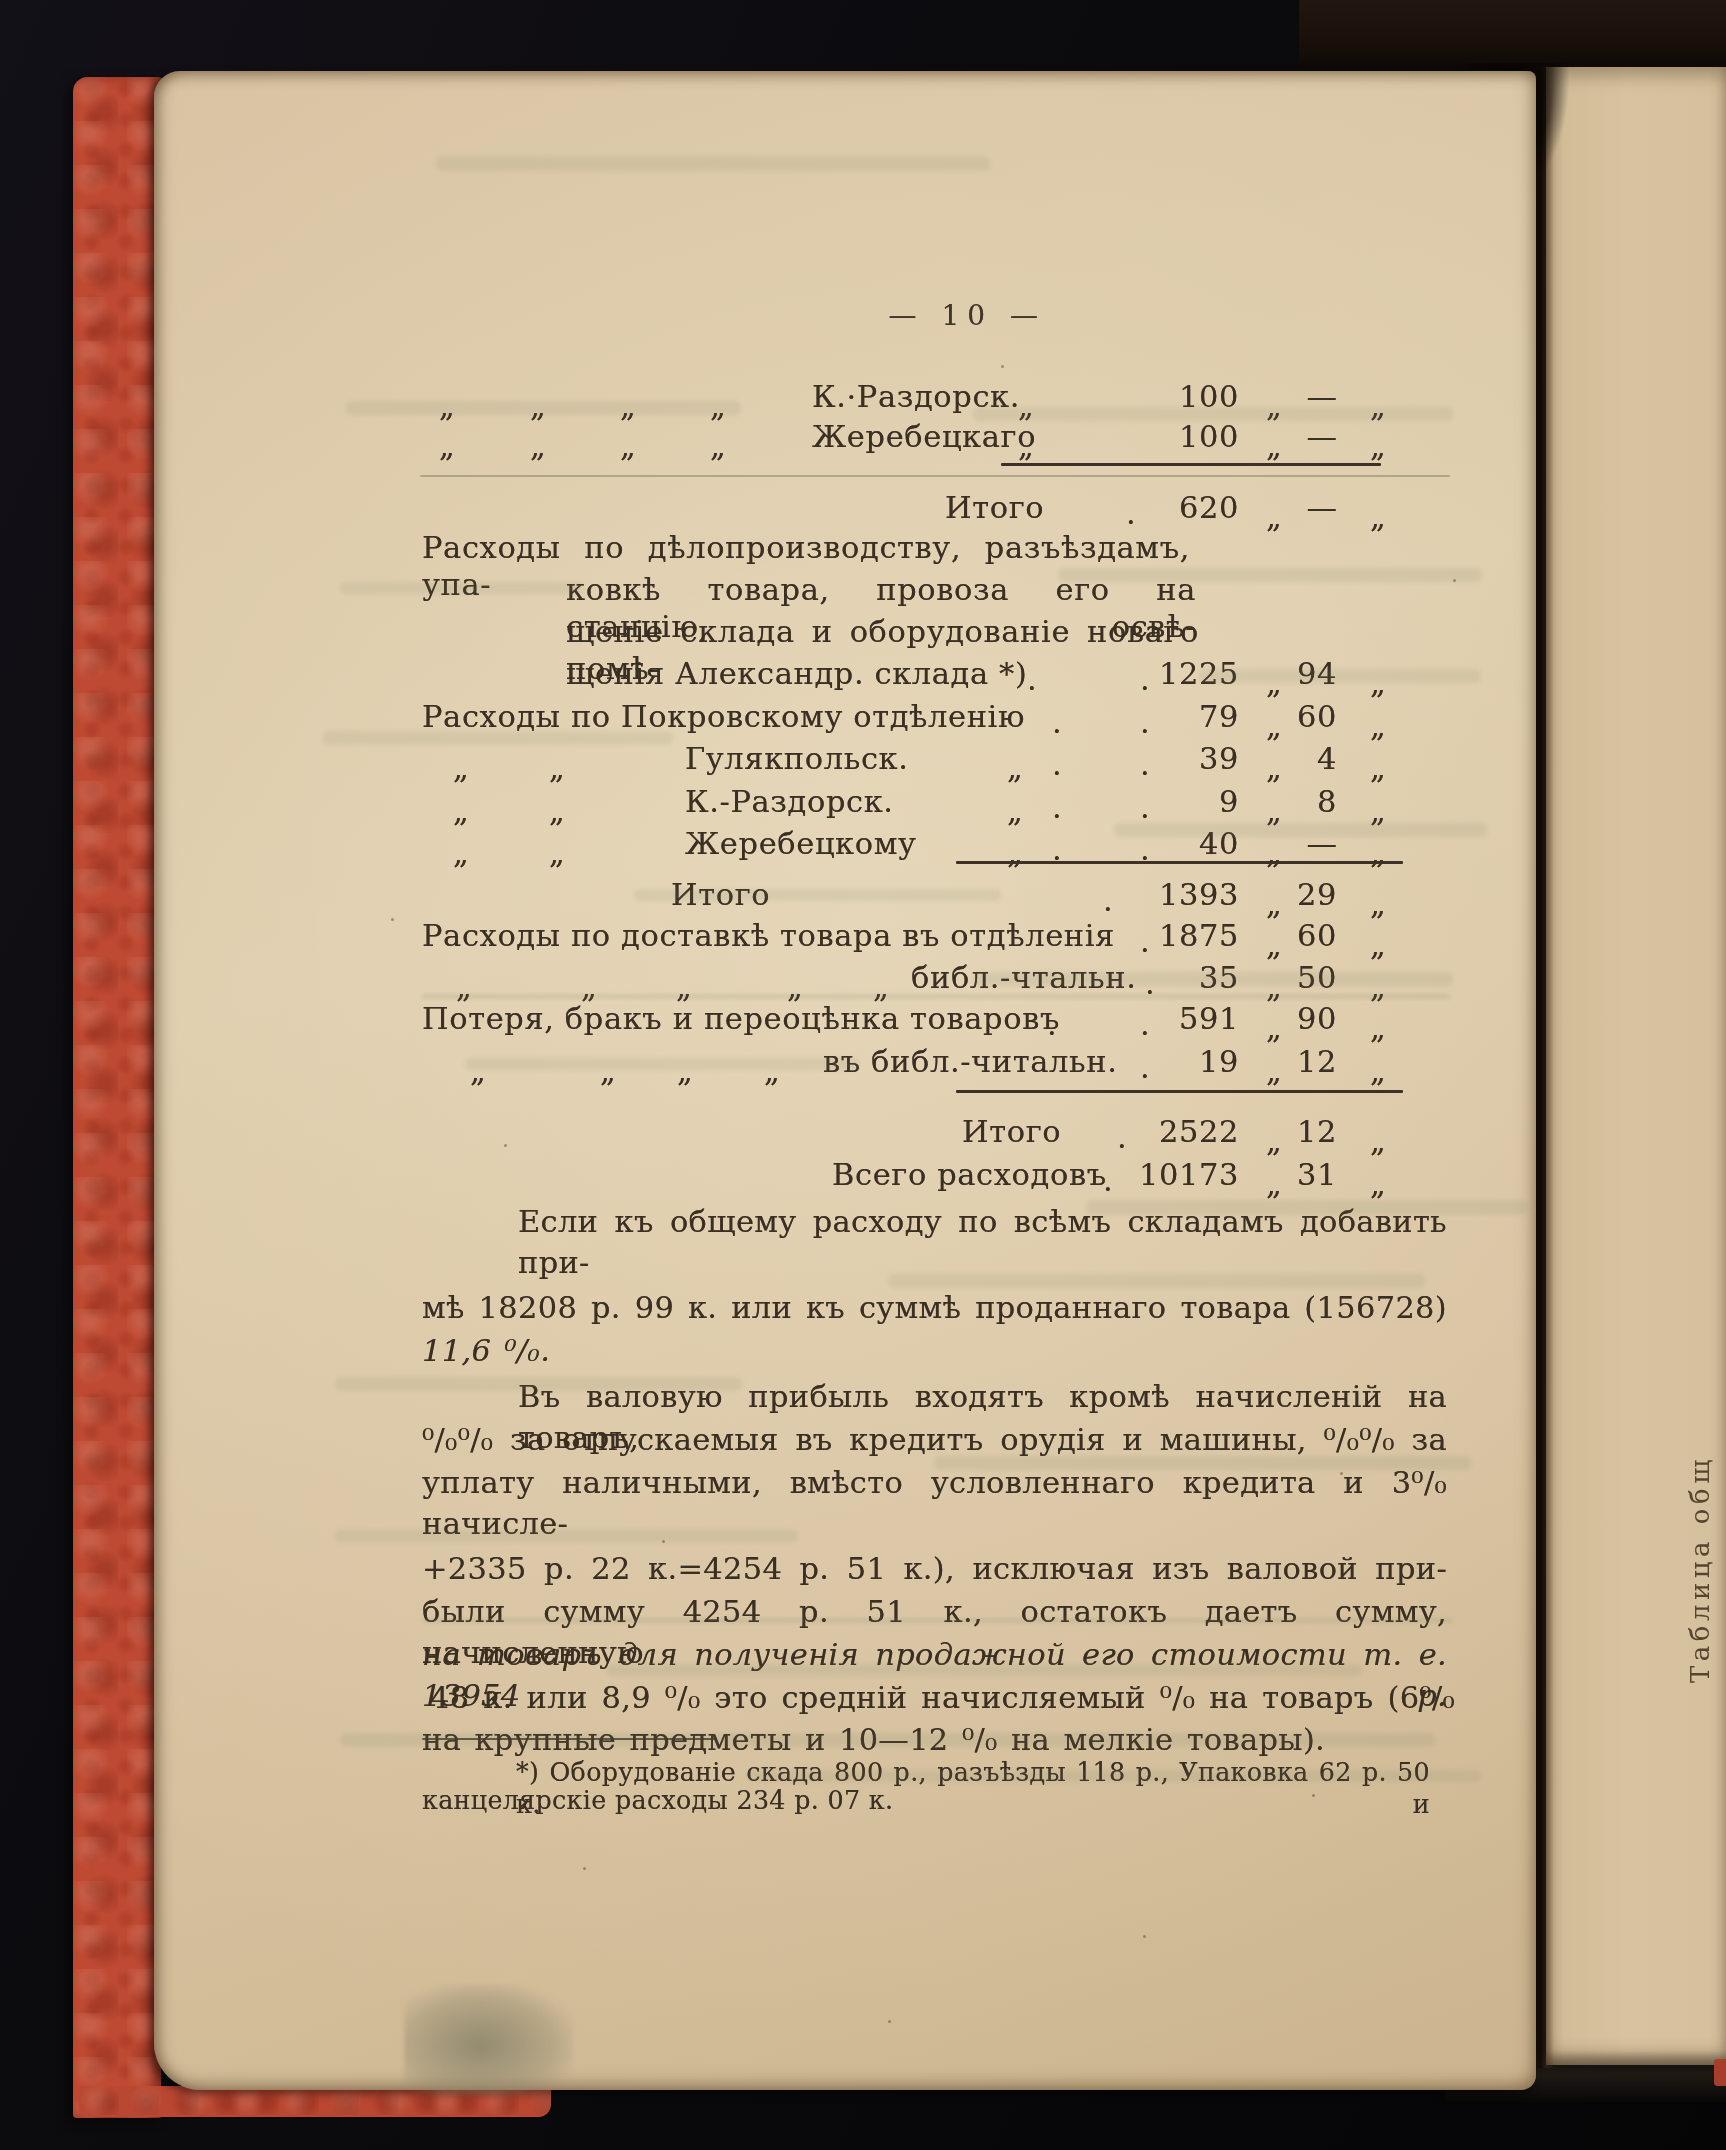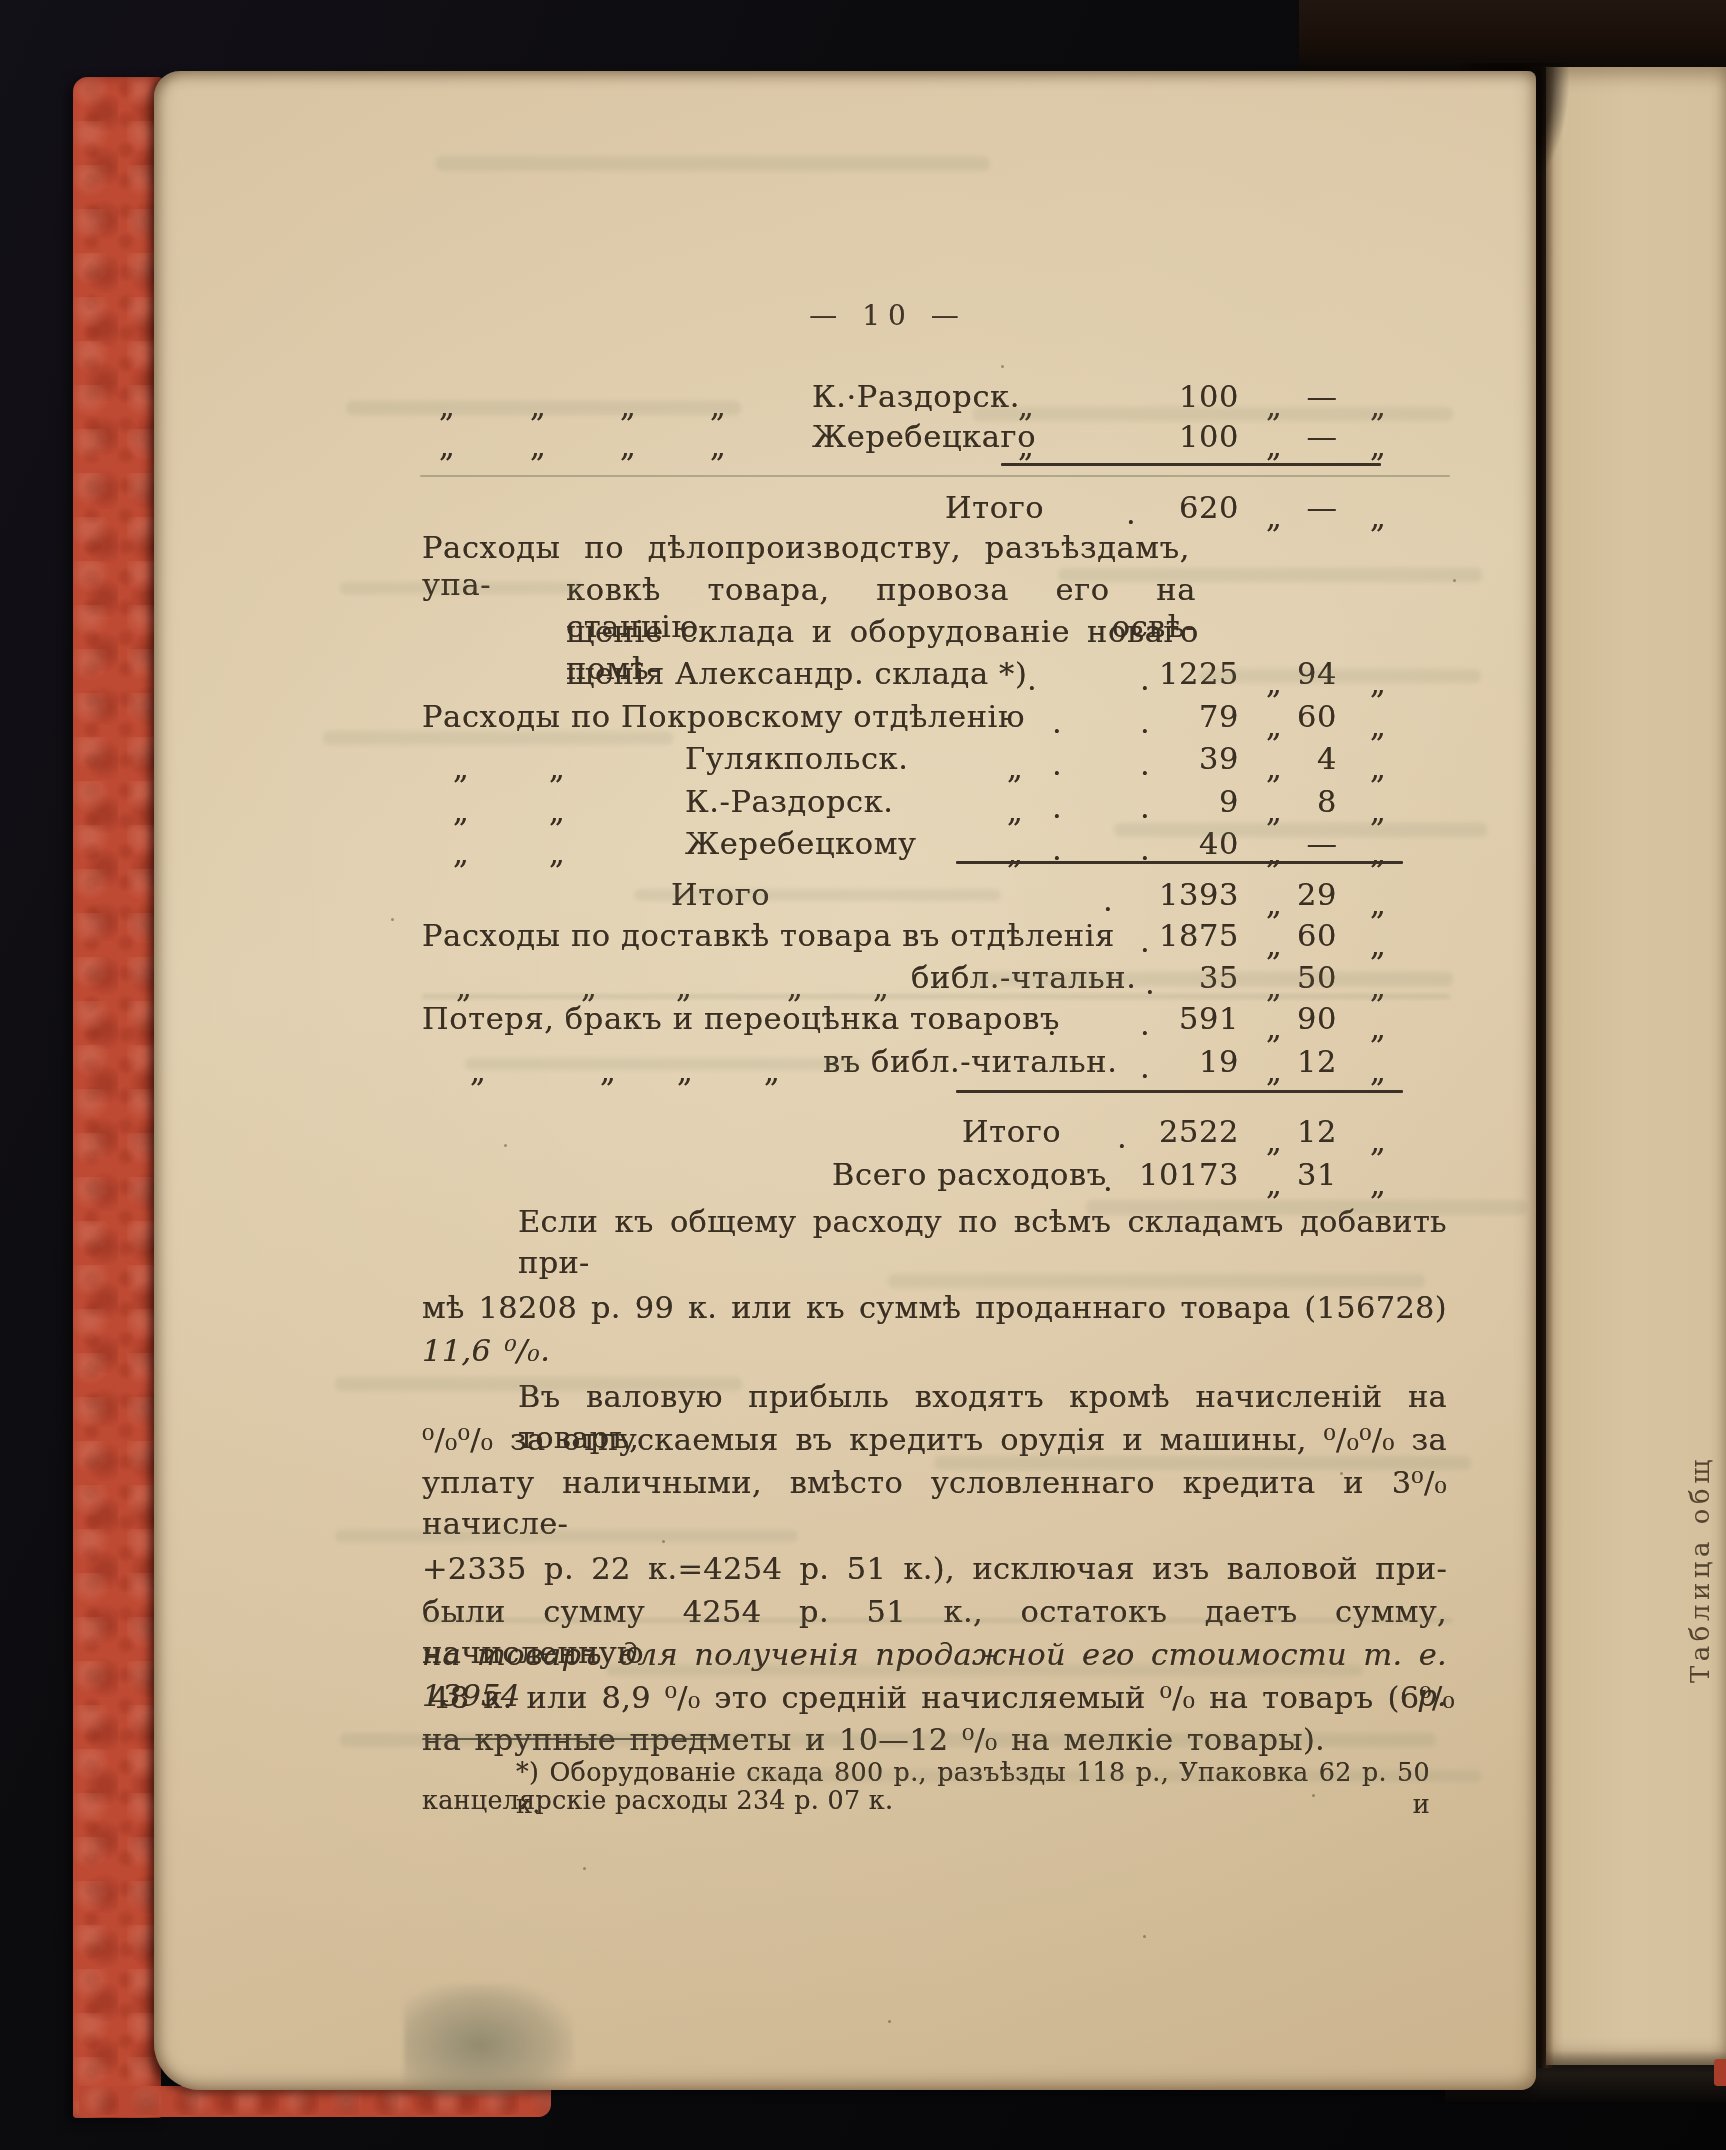--- a/index.html
+++ b/index.html
@@ -40,21 +40,21 @@
          box-shadow:inset 9px 0 14.7px -4.5px rgba(85,62,38,.55),
                     inset 0 9px 13.6px -4.5px rgba(85,62,38,.45),
                     inset -8px -10.2px 17px -5.6px rgba(95,70,42,.5),
                     -3.4px 3.4px 9px rgba(0,0,0,.45);}
   #curl{position:absolute;left:404px;top:1984px;width:169px;height:111px;
          background:radial-gradient(ellipse at 45% 55%,rgba(135,130,105,.85) 0%,rgba(135,130,105,.35) 55%,rgba(135,130,105,0) 78%);
          filter:blur(2.3px);}
   
   #content{position:absolute;left:154px;top:71px;width:1382px;height:2019px;color:#3a2f23;}
   .ink{text-shadow:0 0 0.6px rgba(55,44,32,.6);}
-  #pageno{position:absolute;left:576px;top:228px;width:316px;text-align:center;
+  #pageno{position:absolute;left:576px;top:228px;width:316px;text-align:right;
          font-size:28px;letter-spacing:8px;color:#41362a;}
   .trow{position:absolute;left:0;width:1382px;height:40px;font-size:30.5px;line-height:37px;}
   .cell{position:absolute;top:0;white-space:nowrap;letter-spacing:0.6px;}
   .cell.just{white-space:normal;text-align:justify;text-align-last:justify;}
   .c-rub{left:932px;width:153px;text-align:right;}
   .c-q1{left:1112px;}
   .c-kop{left:1127px;width:56px;text-align:right;}
   .c-q2{left:1216px;}
   .lowq{margin-top:9px;}
   .lowd{margin-top:5.6px;}

